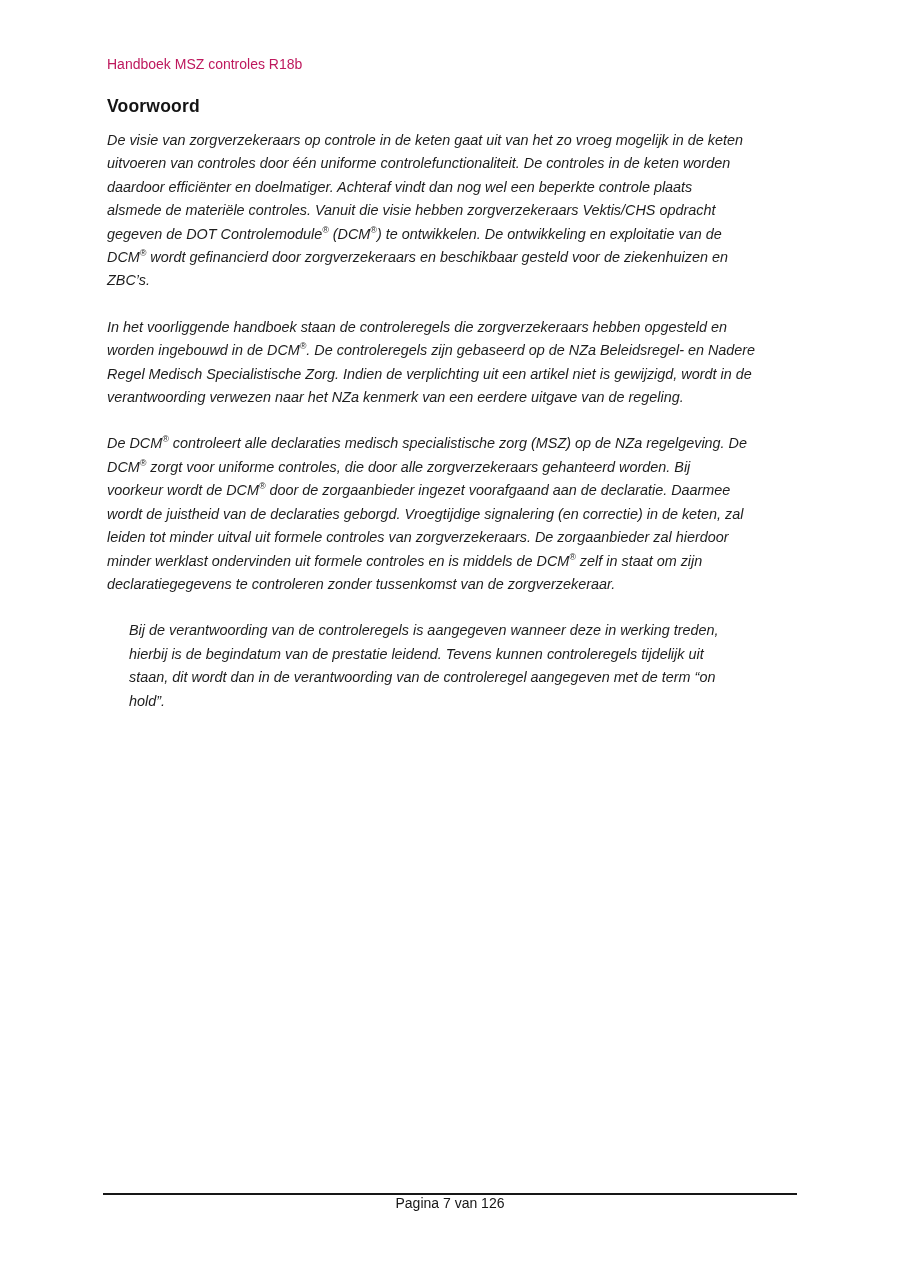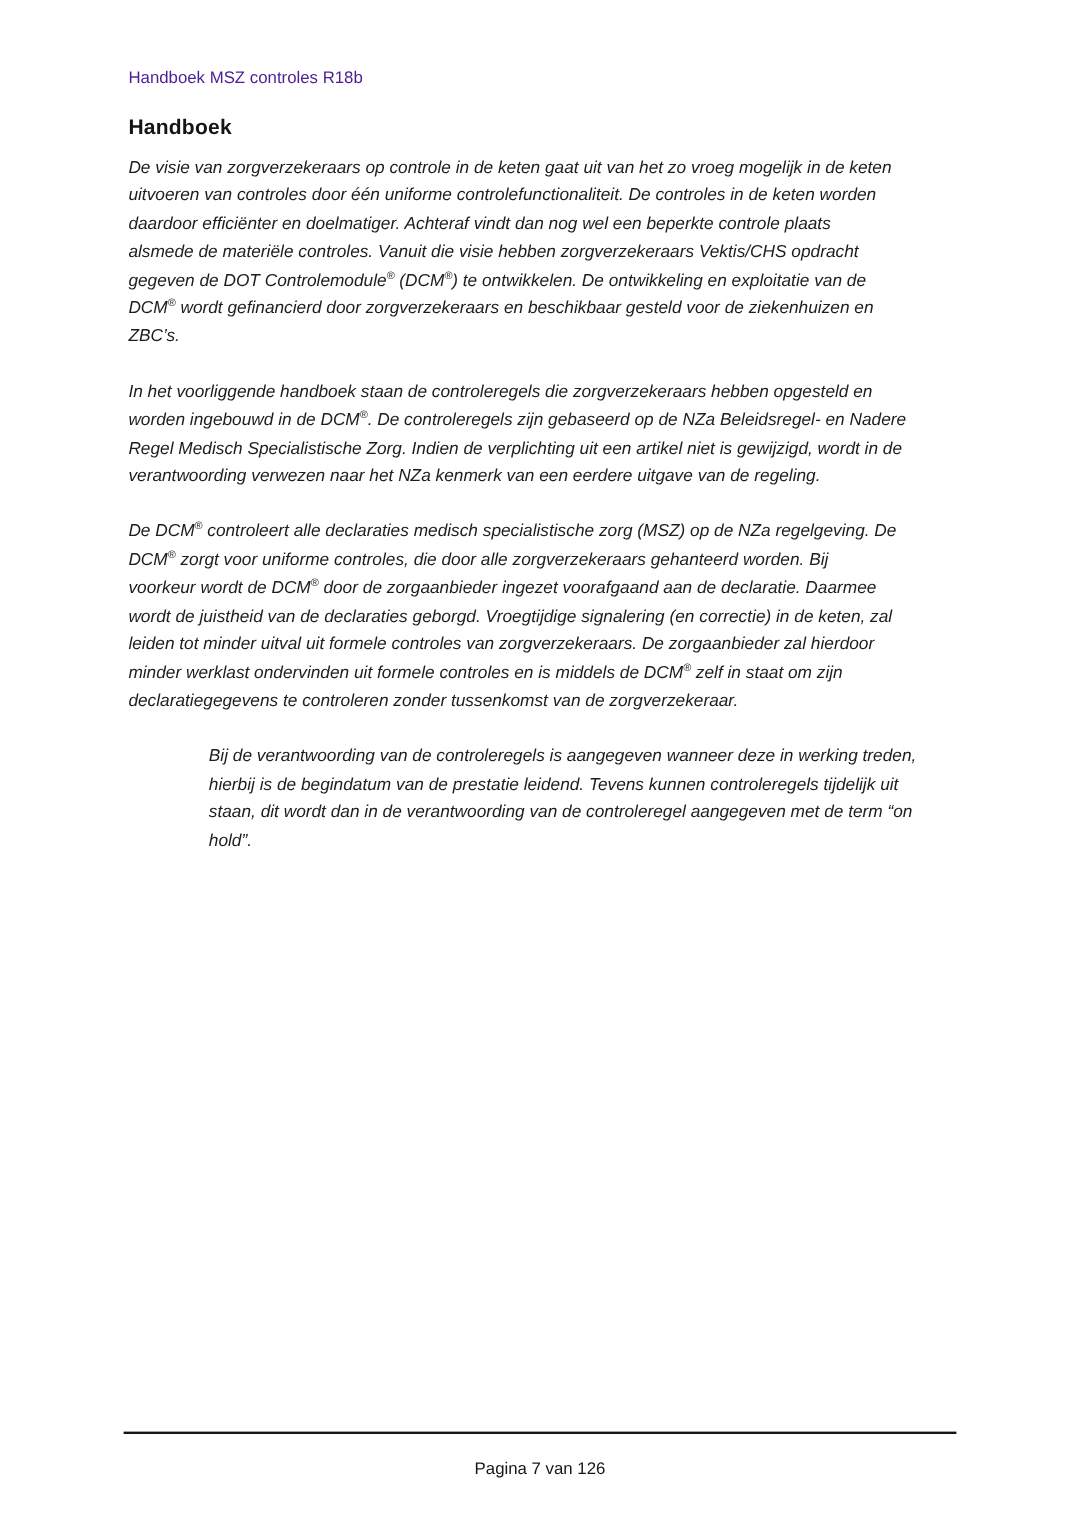--- a/index.html
+++ b/index.html
@@ -16,42 +16,42 @@
     overflow: hidden;
   }
   .content {
     position: absolute;
     left: 107px;
     top: 56px;
     width: 688px;
   }
   .running-header {
     font-size: 14px;
-    color: #4c1d95;
+    color: #be185d;
   }
   .heading {
     font-size: 17.5px;
     font-weight: bold;
     color: #141414;
     margin: 24px 0 0 0;
     letter-spacing: 0.2px;
   }
   .para {
     font-size: 14.4px;
     line-height: 23.4px;
     white-space: pre-line;
     margin: 12px 0 0 0;
     color: #1d1d1d;
     font-style: italic;
   }
   .para ~ .para {
     margin-top: 23px;
   }
   .quote {
-    margin-left: 67px;
+    margin-left: 22px;
     margin-top: 23px;
     font-style: italic;
   }
   sup {
     font-size: 0.62em;
     vertical-align: super;
     line-height: 0;
   }
   .footer {
     position: absolute;
@@ -59,33 +59,33 @@
     top: 1193px;
     width: 694px;
   }
   .footer-rule {
     border-top: 2px solid #161616;
     height: 0;
   }
   .footer-text {
     text-align: center;
     font-size: 14px;
-    padding-top: 20px;
+    padding-top: 0;
     color: #161616;
   }
 </style>
 </head>
 <body>
 
 <div class="page">
 
   <div class="content">
     <div class="running-header">Handboek MSZ controles R18b</div>
 
-    <h1 class="heading">Handboek</h1>
+    <h1 class="heading">Voorwoord</h1>
 
     <p class="para">De visie van zorgverzekeraars op controle in de keten gaat uit van het zo vroeg mogelijk in de keten
 uitvoeren van controles door één uniforme controlefunctionaliteit. De controles in de keten worden
 daardoor efficiënter en doelmatiger. Achteraf vindt dan nog wel een beperkte controle plaats
 alsmede de materiële controles. Vanuit die visie hebben zorgverzekeraars Vektis/CHS opdracht
 gegeven de DOT Controlemodule<sup>®</sup> (DCM<sup>®</sup>) te ontwikkelen. De ontwikkeling en exploitatie van de
 DCM<sup>®</sup> wordt gefinancierd door zorgverzekeraars en beschikbaar gesteld voor de ziekenhuizen en
 ZBC’s.</p>
 
     <p class="para">In het voorliggende handboek staan de controleregels die zorgverzekeraars hebben opgesteld en

